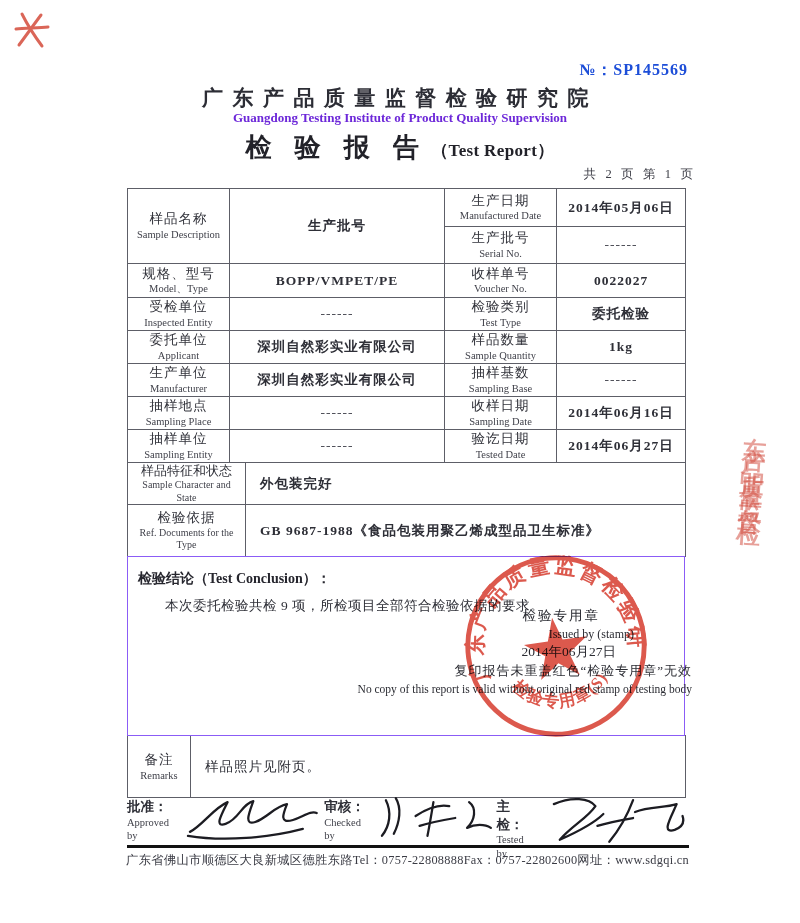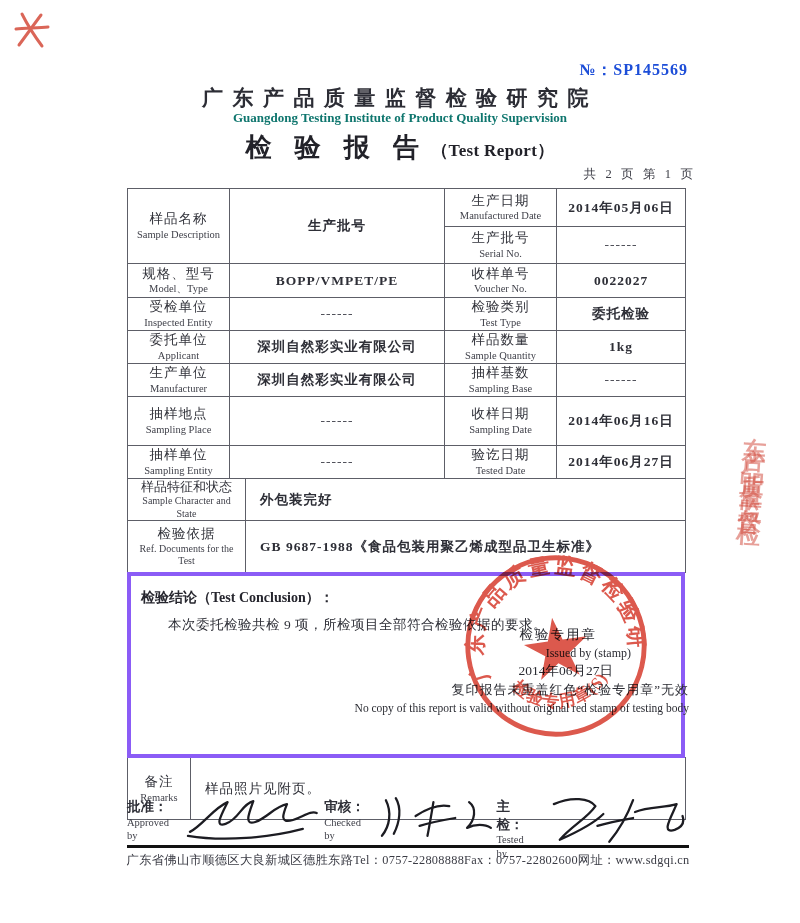--- a/index.html
+++ b/index.html
@@ -5,58 +5,58 @@
   html,body{margin:0;padding:0;}
   body{
     width:800px;height:923px;position:relative;background:#ffffff;
     font-family:"Liberation Serif","DejaVu Serif",serif;color:#34353d;
     overflow:hidden;
   }
   .abs{position:absolute;}
   
   .report-no{top:60px;right:112px;font-size:16px;font-weight:700;letter-spacing:1px;color:#1d4ed8;}
   .inst-cn{top:84px;left:0;width:800px;text-align:center;font-size:21px;font-weight:700;letter-spacing:.45em;color:#2c2d35;}
-  .inst-en{top:110px;left:0;width:800px;text-align:center;font-size:13px;font-weight:700;color:#0f766e;}
+  .inst-en{top:110px;left:0;width:800px;text-align:center;font-size:13px;font-weight:700;color:#6d28d9;}
   .title-row{top:130px;left:0;width:800px;text-align:center;color:#222229;}
   .title-cn{font-size:26px;font-weight:700;letter-spacing:.32em;}
   .title-en{font-size:17px;font-weight:700;letter-spacing:.02em;}
   .page-info{top:166px;right:104px;font-size:12.5px;letter-spacing:.25em;color:#3a3b44;}
   
   .doc{left:127px;top:188px;width:558px;}
   table{border-collapse:collapse;table-layout:fixed;width:558px;}
   td{border:1px solid #5d5e67;padding:0 4px;vertical-align:middle;}
   .tB,.tC,.tD{margin-top:-1px;}
   .lbl{text-align:center;line-height:1.25;}
   .lbl .cn{font-size:13.5px;letter-spacing:1px;color:#31323a;display:block;}
   .lbl .en{font-size:10.5px;color:#41424b;display:block;}
   .val{text-align:center;font-size:13.5px;font-weight:600;color:#2e2f37;letter-spacing:1px;}
   .val.dash{font-weight:400;letter-spacing:1px;color:#4a4b54;}
   .val.left{text-align:left;padding-left:14px;}
   
-  .concl{border:4px solid #8b5cf6;margin-top:-1px;height:178px;position:relative;}
+  .concl{border:1px solid #8b5cf6;margin-top:-1px;height:178px;position:relative;}
   .concl-h{position:absolute;left:10px;top:13px;font-size:14px;font-weight:700;color:#26262e;}
   .concl-b{position:absolute;left:10px;top:40px;width:480px;font-size:13.5px;color:#2e2f37;text-indent:2em;letter-spacing:.5px;}
   .stampblock{position:absolute;right:-8px;top:50px;width:100%;text-align:right;color:#2b2c33;}
   .stampblock div{line-height:18px;}
   .sb1{font-size:13.5px;letter-spacing:2px;margin-right:92px;}
   .sb2{font-size:12px;margin-right:58px;}
   .sb3{font-size:13.5px;margin-right:76px;}
   .sb4{font-size:13px;letter-spacing:1px;margin-top:1px;}
   .sb5{font-size:11.5px;}
   
   .sigrow{left:127px;top:792px;width:560px;height:52px;display:flex;justify-content:space-between;align-items:flex-start;}
   .siggroup{display:flex;align-items:flex-start;}
   .siglbl{line-height:1.3;margin-top:6px;}
   .siglbl .cn{font-size:13.5px;font-weight:600;color:#2e2f37;display:block;}
   .siglbl .en{font-size:10.5px;color:#41424b;display:block;}
   .sigink{margin-left:2px;}
   .sigink path{fill:none;stroke:#1c1c22;stroke-width:2.3;stroke-linecap:round;stroke-linejoin:round;}
   
   .rule{left:127px;top:845px;width:562px;height:3px;background:#111;}
-  .footer{left:127px;top:852px;width:562px;display:flex;justify-content:center;font-size:12.3px;color:#3a3b44;letter-spacing:.3px;white-space:nowrap;}
+  .footer{left:127px;top:852px;width:562px;display:flex;justify-content:flex-end;font-size:12.3px;color:#3a3b44;letter-spacing:.3px;white-space:nowrap;}
   
   .stamp{left:458px;top:548px;width:196px;height:196px;mix-blend-mode:multiply;opacity:.85;transform:rotate(-8deg);}
   .stamp text{fill:#d63b2e;font-family:"Liberation Serif","DejaVu Serif",serif;font-weight:700;}
   
   .cornermark{left:8px;top:6px;opacity:.8;}
   .ghost{left:730px;top:418px;height:300px;writing-mode:vertical-rl;font-size:24px;font-weight:700;
          color:rgba(208,66,52,.5);letter-spacing:12px;transform:rotate(4deg);}
 </style>
 </head>
 <body>
@@ -150,21 +150,21 @@
         <span class="cn">生产单位</span>
         <span class="en">Manufacturer</span>
       </td>
       <td class="val">深圳自然彩实业有限公司</td>
       <td class="lbl">
         <span class="cn">抽样基数</span>
         <span class="en">Sampling Base</span>
       </td>
       <td class="val dash">------</td>
     </tr>
-    <tr style="height:49px">
+    <tr style="height:33px">
       <td class="lbl">
         <span class="cn">抽样地点</span>
         <span class="en">Sampling Place</span>
       </td>
       <td class="val dash">------</td>
       <td class="lbl">
         <span class="cn">收样日期</span>
         <span class="en">Sampling Date</span>
       </td>
       <td class="val">2014年06月16日</td>
@@ -193,21 +193,21 @@
         <tr style="height:36px">
       <td class="lbl">
         <span class="cn" style="font-size:13px;letter-spacing:0">样品特征和状态</span>
         <span class="en" style="font-size:10px">Sample Character and State</span>
       </td>
       <td class="val left">外包装完好</td>
     </tr>
     <tr style="height:52px">
       <td class="lbl">
         <span class="cn">检验依据</span>
-        <span class="en" style="font-size:10px">Ref. Documents for the Test</span>
+        <span class="en" style="font-size:10px">Ref. Documents for the Type</span>
       </td>
       <td class="val left">GB 9687-1988《食品包装用聚乙烯成型品卫生标准》</td>
     </tr>
   </tbody>
     </table>
 
   <div class="concl">
     <div class="concl-h">检验结论（Test Conclusion）：</div>
     <div class="concl-b">本次委托检验共检 9 项，所检项目全部符合检验依据的要求。</div>
     <div class="stampblock">

